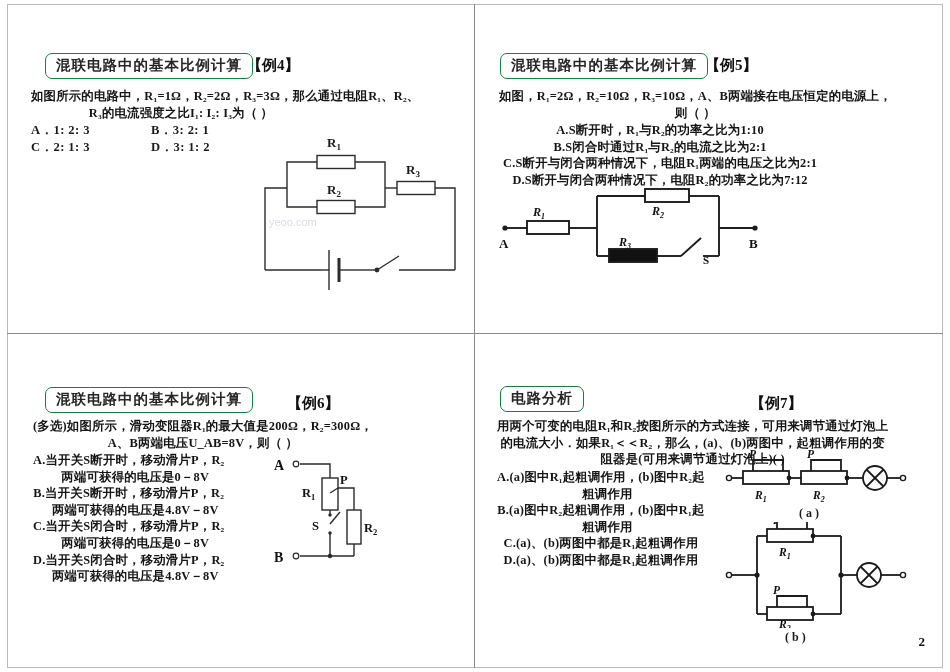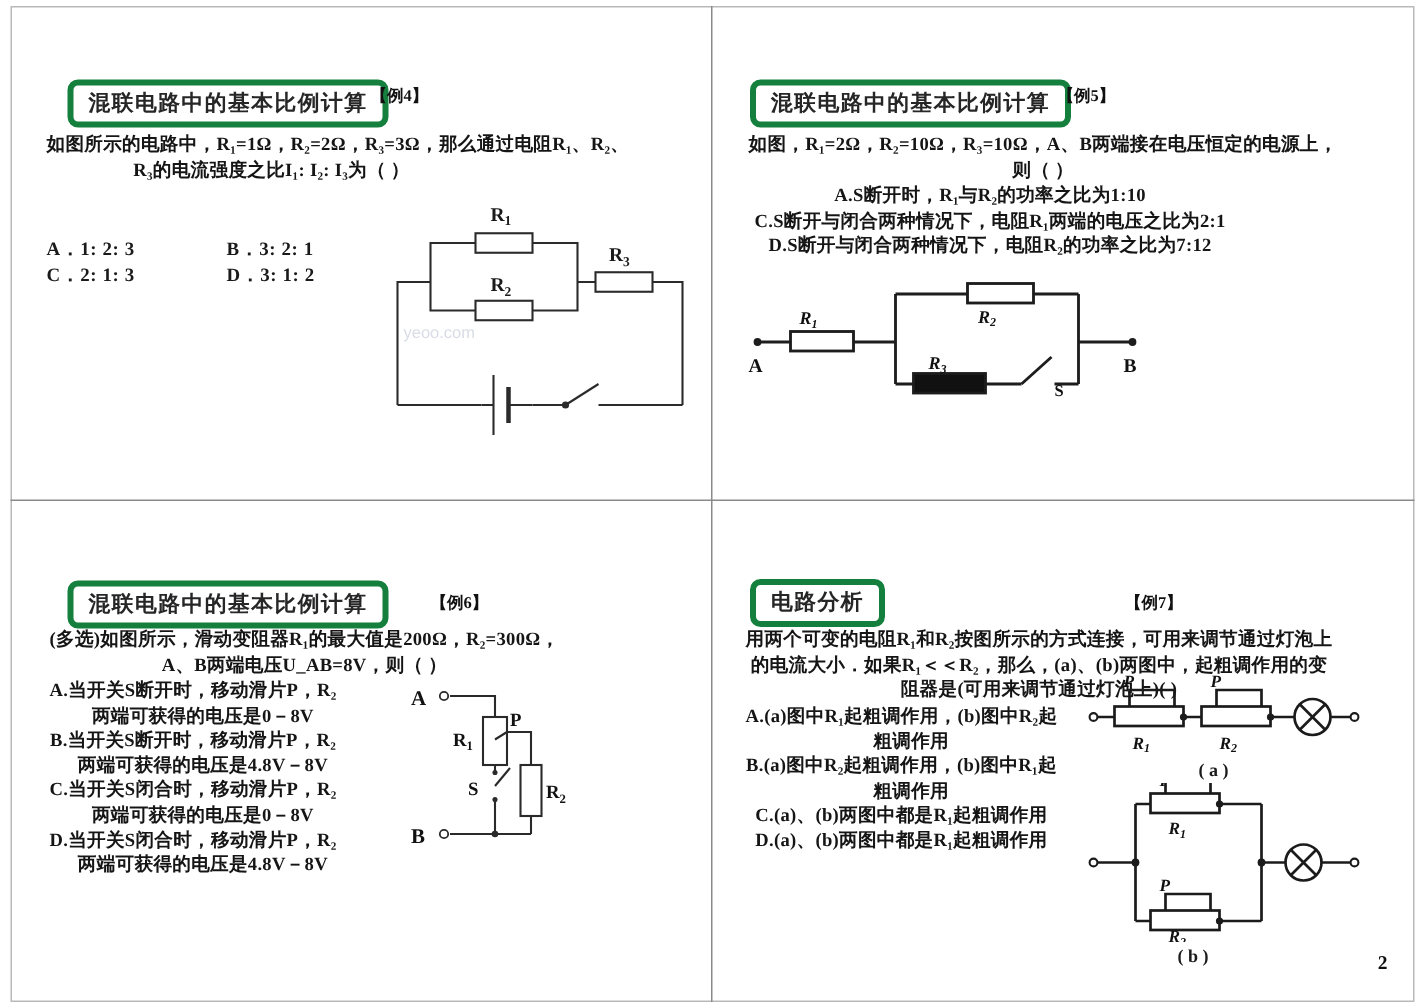--- a/index.html
+++ b/index.html
@@ -12,24 +12,24 @@
   .hdiv{position:absolute;left:0;top:329px;width:936px;height:1px;background:#8a8a8a;}
   .obord{position:absolute;left:0;top:0;width:936px;height:664px;border:1px solid #b9b9b9;box-sizing:border-box;}
 
   .slide{position:absolute;box-sizing:border-box;}
   .s1{left:7px;  top:4px;   width:467px;height:329px;}
   .s2{left:475px;top:4px;   width:468px;height:329px;}
   .s3{left:7px;  top:334px; width:467px;height:334px;}
   .s4{left:475px;top:334px; width:468px;height:334px;}
 
   
-  .chip{position:absolute;border:4px solid #15803d;border-radius:7px;
+  .chip{position:absolute;border:1px solid #15803d;border-radius:7px;
         padding:2px 10px 3px 10px;font-family:"Liberation Serif",serif;
         font-weight:bold;font-size:14.5px;letter-spacing:1px;color:#262626;white-space:nowrap;}
-  .exno{position:absolute;font-weight:bold;font-size:11px;letter-spacing:0px;color:#111;white-space:nowrap;}
+  .exno{position:absolute;font-weight:bold;font-size:15px;letter-spacing:0px;color:#111;white-space:nowrap;}
 
   .body-text{position:absolute;font-family:"Liberation Serif",serif;font-weight:bold;
              font-size:12.4px;line-height:16.6px;color:#151515;letter-spacing:.2px;text-align:center;}
   .body-text .ln{white-space:nowrap;}
   .body-text .ind{padding-left:13px;}
 
   .opt2{position:absolute;font-weight:bold;font-size:12.6px;line-height:17px;letter-spacing:.4px;}
   .opt2 .row{display:flex;}
   .opt2 .c1{width:120px;}
 
@@ -51,21 +51,21 @@
   <div class="slide s1">
 
     <div class="chip" style="left:38px;top:49px;">混联电路中的基本比例计算</div>
     <div class="exno" style="left:240px;top:52px;">【例4】</div>
 
     <div class="body-text" style="left:24px;top:84px;width:300px;">
       <div class="ln">如图所示的电路中，R₁=1Ω，R₂=2Ω，R₃=3Ω，那么通过电阻R₁、R₂、</div>
       <div class="ln">R₃的电流强度之比I₁: I₂: I₃为（      ）</div>
     </div>
 
-    <div class="opt2" style="left:24px;top:118px;margin-top:36px;">
+    <div class="opt2" style="left:24px;top:118px;">
       <div class="row">
         <span class="c1">A．1: 2: 3</span>
         <span>B．3: 2: 1</span>
       </div>
       <div class="row">
         <span class="c1">C．2: 1: 3</span>
         <span>D．3: 1: 2</span>
       </div>
     </div>
 
@@ -113,20 +113,21 @@
     <div class="chip" style="left:25px;top:49px;">混联电路中的基本比例计算</div>
     <div class="exno" style="left:230px;top:52px;">【例5】</div>
 
     <div class="body-text" style="left:24px;top:84px;">
       <div class="ln">如图，R₁=2Ω，R₂=10Ω，R₃=10Ω，A、B两端接在电压恒定的电源上，</div>
       <div class="ln">则（  ）</div>
     </div>
 
     <div class="body-text" style="left:28px;top:118px;">
       <div class="ln">A.S断开时，R₁与R₂的功率之比为1:10</div>
+      <div class="ln">B.S闭合时通过R₁与R₂的电流之比为2:1</div>
       <div class="ln">C.S断开与闭合两种情况下，电阻R₁两端的电压之比为2:1</div>
       <div class="ln">D.S断开与闭合两种情况下，电阻R₂的功率之比为7:12</div>
     </div>
 
     <div style="position:absolute;left:22px;top:184px;">
       <svg width="270" height="80" viewBox="0 0 270 80">
         <g fill="none" stroke="#1d1d1d" stroke-width="1.9">
 
           <path d="M8 40 L30 40"></path>
           <rect x="30" y="33" width="42" height="13" fill="#fff"></rect>

